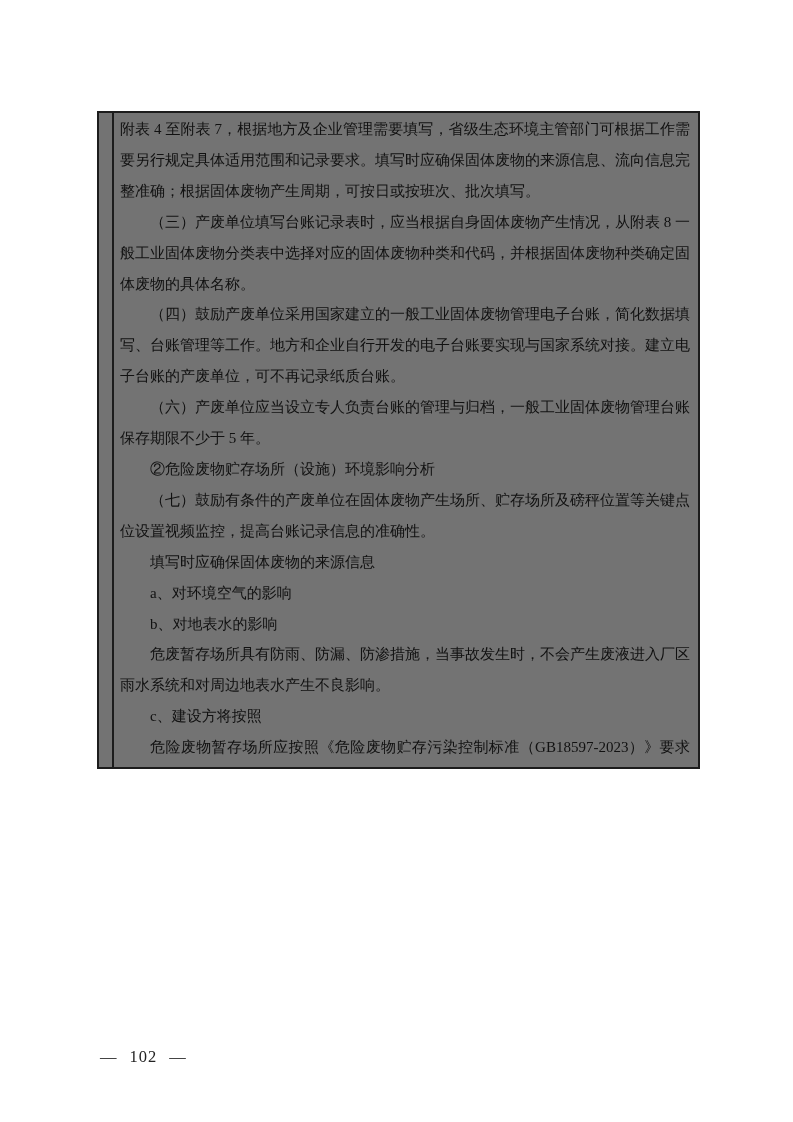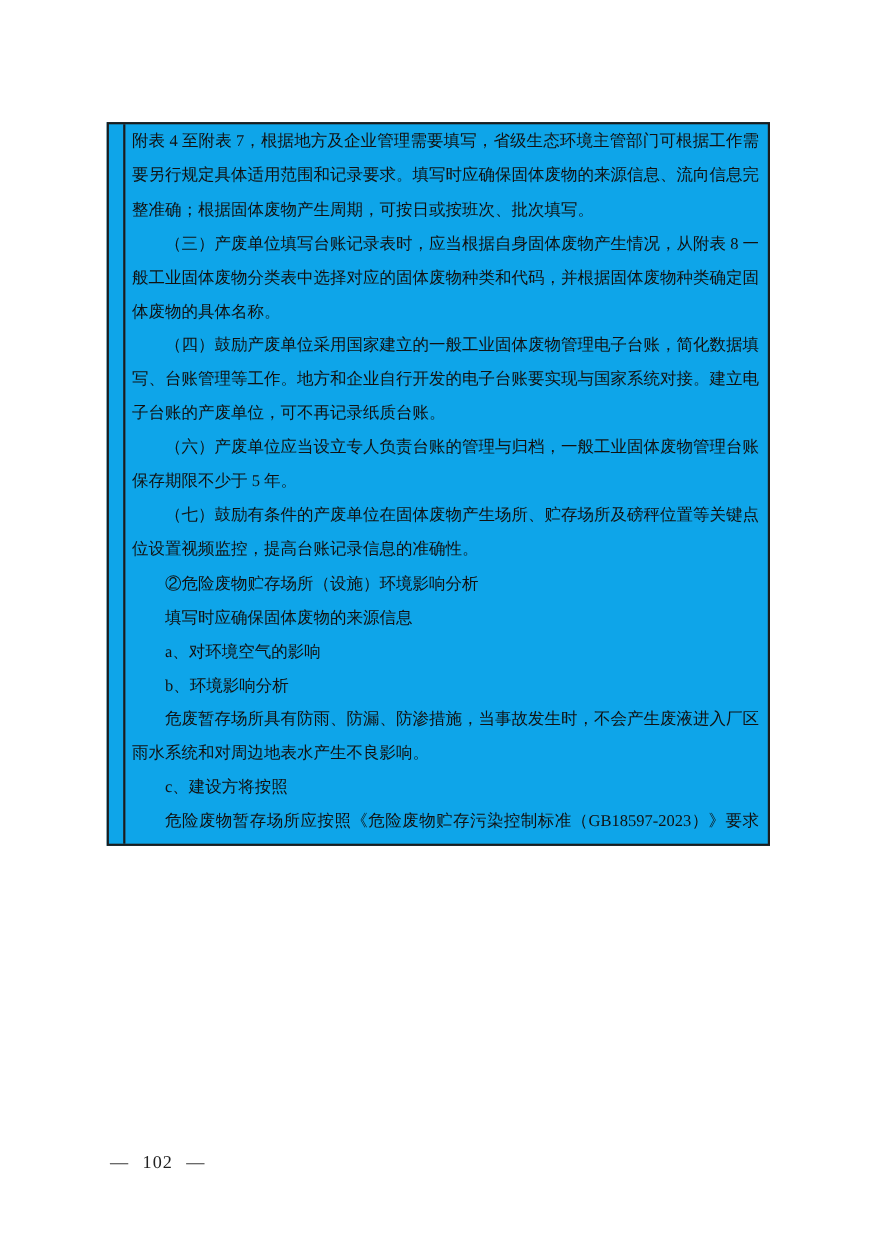--- a/index.html
+++ b/index.html
@@ -17,21 +17,21 @@
   }
   .doc-table {
     position: absolute;
     left: 97px;
     top: 111px;
     width: 603px;
     height: 658px;
     border: 2px solid #1c1c1c;
     box-sizing: border-box;
     display: flex;
-    background: #0ea5e9;
+    background: #737373;
   }
   .stub-col {
     width: 15px;
     flex: none;
     border-right: 2px solid #1c1c1c;
     box-sizing: border-box;
   }
   .content-cell {
     flex: 1;
     box-sizing: border-box;
@@ -63,25 +63,25 @@
 </head>
 <body>
 
 <div class="doc-table">
   <div class="stub-col"></div>
   <div class="content-cell">
     <p>附表 4 至附表 7，根据地方及企业管理需要填写，省级生态环境主管部门可根据工作需要另行规定具体适用范围和记录要求。填写时应确保固体废物的来源信息、流向信息完整准确；根据固体废物产生周期，可按日或按班次、批次填写。</p>
     <p class="indent">（三）产废单位填写台账记录表时，应当根据自身固体废物产生情况，从附表 8 一般工业固体废物分类表中选择对应的固体废物种类和代码，并根据固体废物种类确定固体废物的具体名称。</p>
     <p class="indent">（四）鼓励产废单位采用国家建立的一般工业固体废物管理电子台账，简化数据填写、台账管理等工作。地方和企业自行开发的电子台账要实现与国家系统对接。建立电子台账的产废单位，可不再记录纸质台账。</p>
     <p class="indent">（六）产废单位应当设立专人负责台账的管理与归档，一般工业固体废物管理台账保存期限不少于 5 年。</p>
+    <p class="indent">②危险废物贮存场所（设施）环境影响分析</p>
     <p class="indent">（七）鼓励有条件的产废单位在固体废物产生场所、贮存场所及磅秤位置等关键点位设置视频监控，提高台账记录信息的准确性。</p>
-    <p class="indent">②危险废物贮存场所（设施）环境影响分析</p>
     <p class="indent">填写时应确保固体废物的来源信息</p>
     <p class="indent">a、对环境空气的影响</p>
-    <p class="indent">b、环境影响分析</p>
+    <p class="indent">b、对地表水的影响</p>
     <p class="indent">危废暂存场所具有防雨、防漏、防渗措施，当事故发生时，不会产生废液进入厂区雨水系统和对周边地表水产生不良影响。</p>
     <p class="indent">c、建设方将按照</p>
     <p class="indent">危险废物暂存场所应按照《危险废物贮存污染控制标准（GB18597-2023）》要求建设，</p>
   </div>
 </div>
 
 <div class="page-footer">
   <span>—</span>
   <span>102</span>
   <span>—</span>

